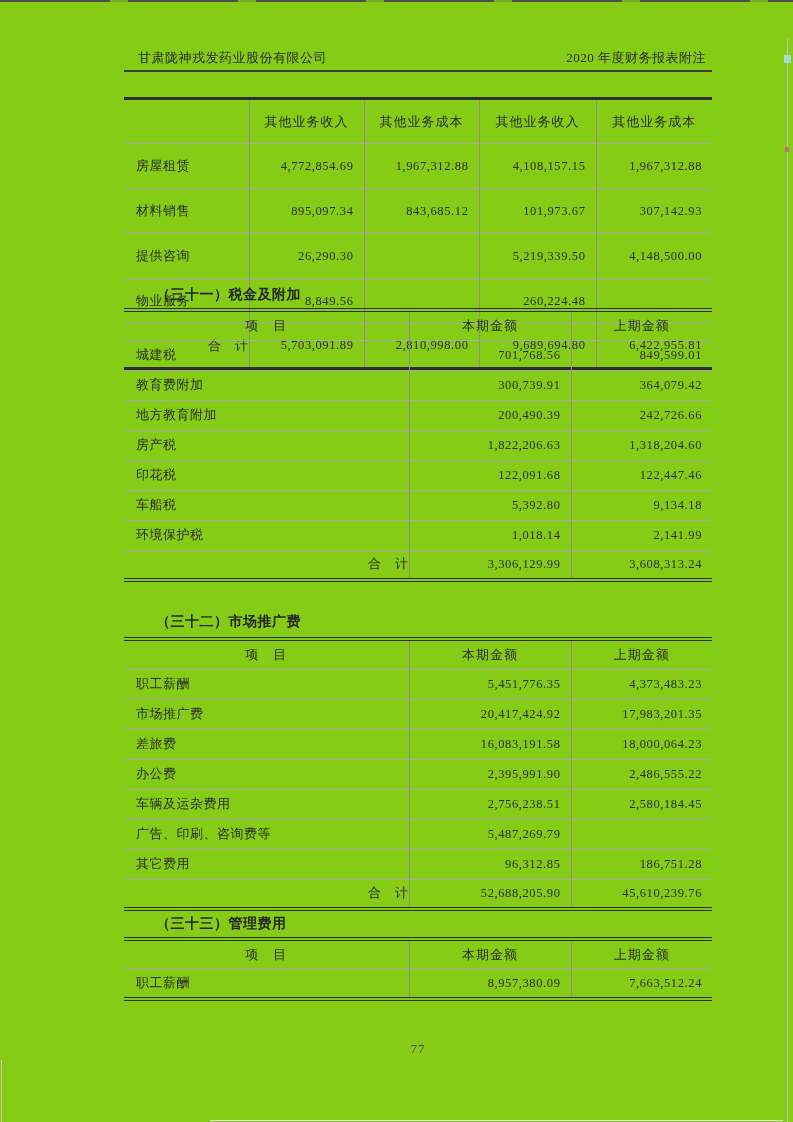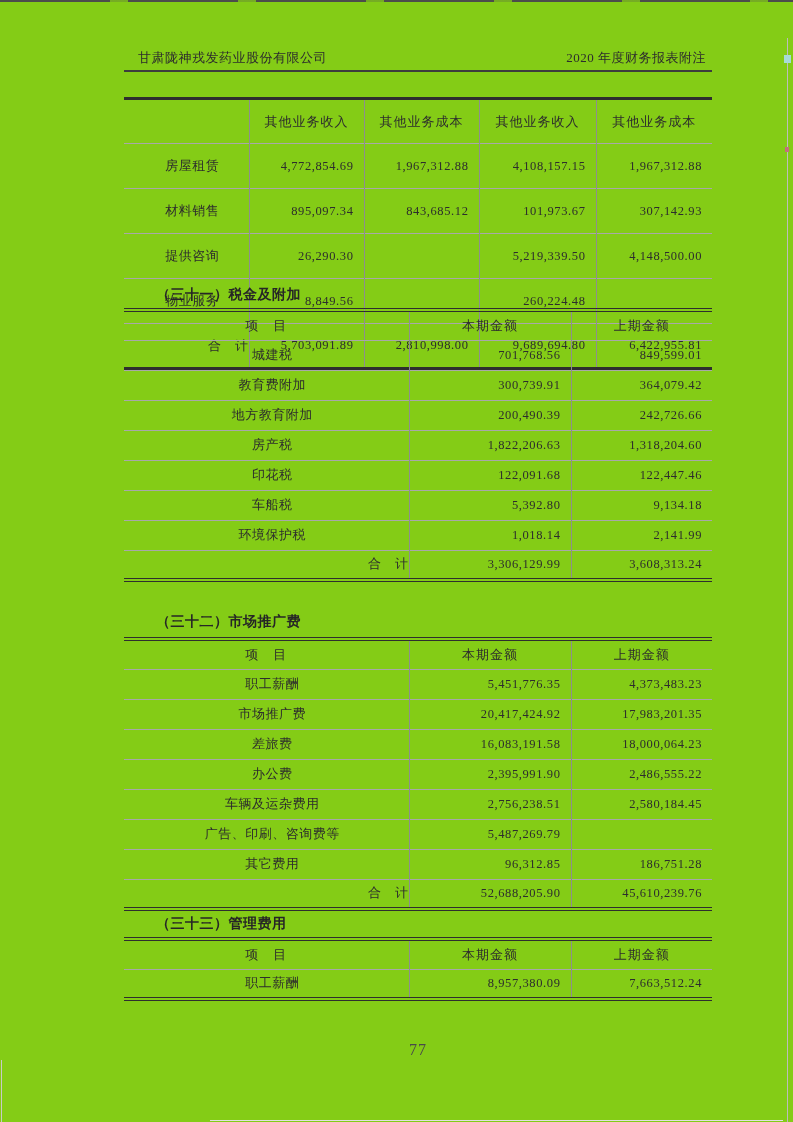--- a/index.html
+++ b/index.html
@@ -38,33 +38,33 @@
     font-size:13px; color:#2d2d2d;
   }
   .fin-table.solid-border { border-top:3px solid #2e2e2e; border-bottom:3px solid #2e2e2e; }
   .fin-table.double-border { border-top:4px double #2e2e2e; border-bottom:4px double #2e2e2e; }
   .fin-table.rh31 tr { height:45px; }
   .fin-table.rh30 tr { height:30px; }
   .fin-table td { vertical-align:middle; overflow:hidden; white-space:nowrap; }
   .fin-table tr + tr td { border-top:1px solid #a8a8a8; }
   .fin-table td + td { border-left:1px solid #8e8e8e; }
   .head-cell { text-align:center; letter-spacing:1px; }
-  .label-cell { text-align:center; padding-left:12px; letter-spacing:0.5px; }
+  .label-cell { text-align:left; padding-left:12px; letter-spacing:0.5px; }
   .total-label { text-align:right; padding-left:0; }
   .amount-cell { text-align:right; padding-right:10px; letter-spacing:0.6px; font-size:12.5px; }
 
   .section-heading {
     position:absolute; left:124px; width:588px; height:20px;
     padding-left:32px;
     font-size:14px; font-weight:bold; letter-spacing:0.5px;
     color:#262626;
   }
   .page-number {
     position:absolute; top:1041px; left:124px; width:588px;
-    text-align:center; font-size:16px; letter-spacing:1px; color:#4a4a4a;
+    text-align:center; font-size:13px; letter-spacing:1px; color:#4a4a4a;
   }
 </style>
 </head>
 <body>
 
 <div class="page">
 
   <div class="art-top"></div>
   <div class="art-right"></div>
   <div class="art-cyan"></div>

